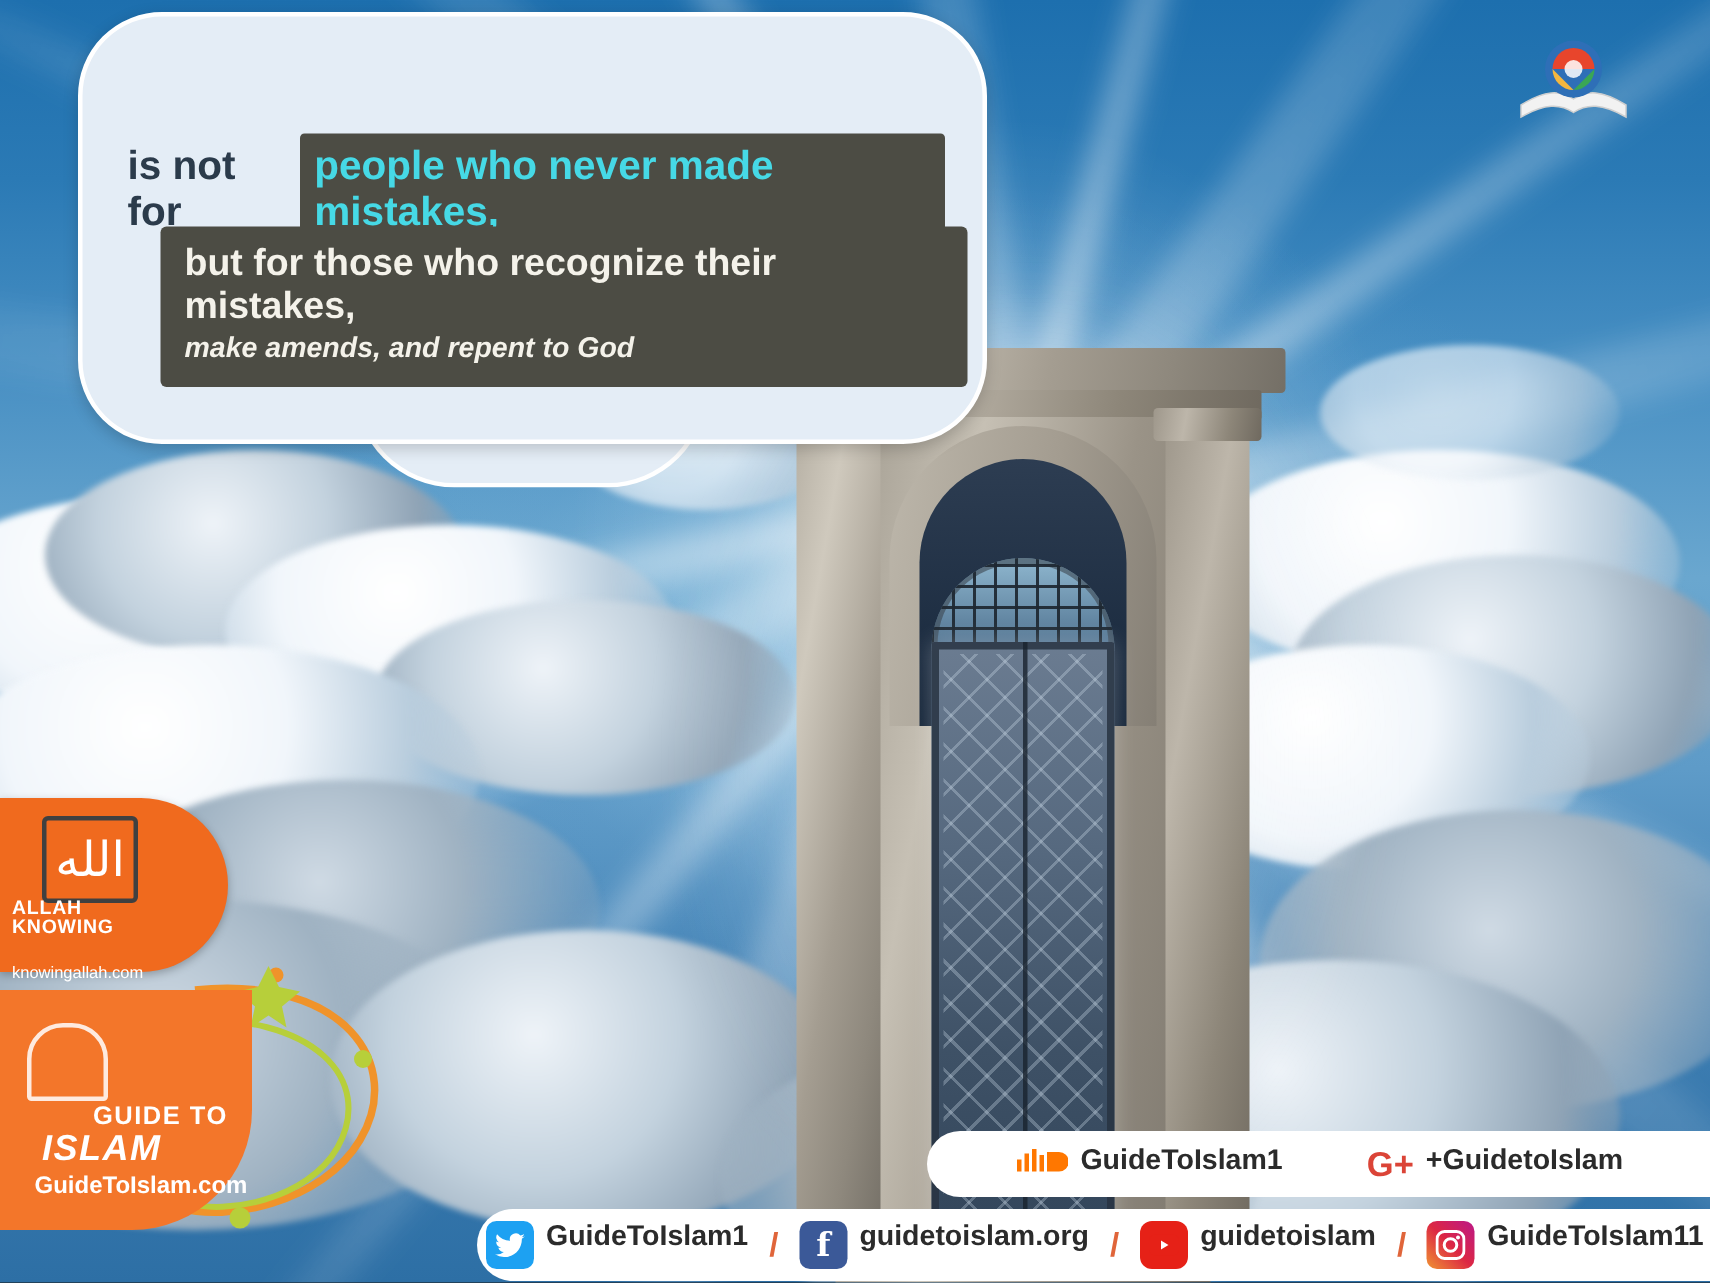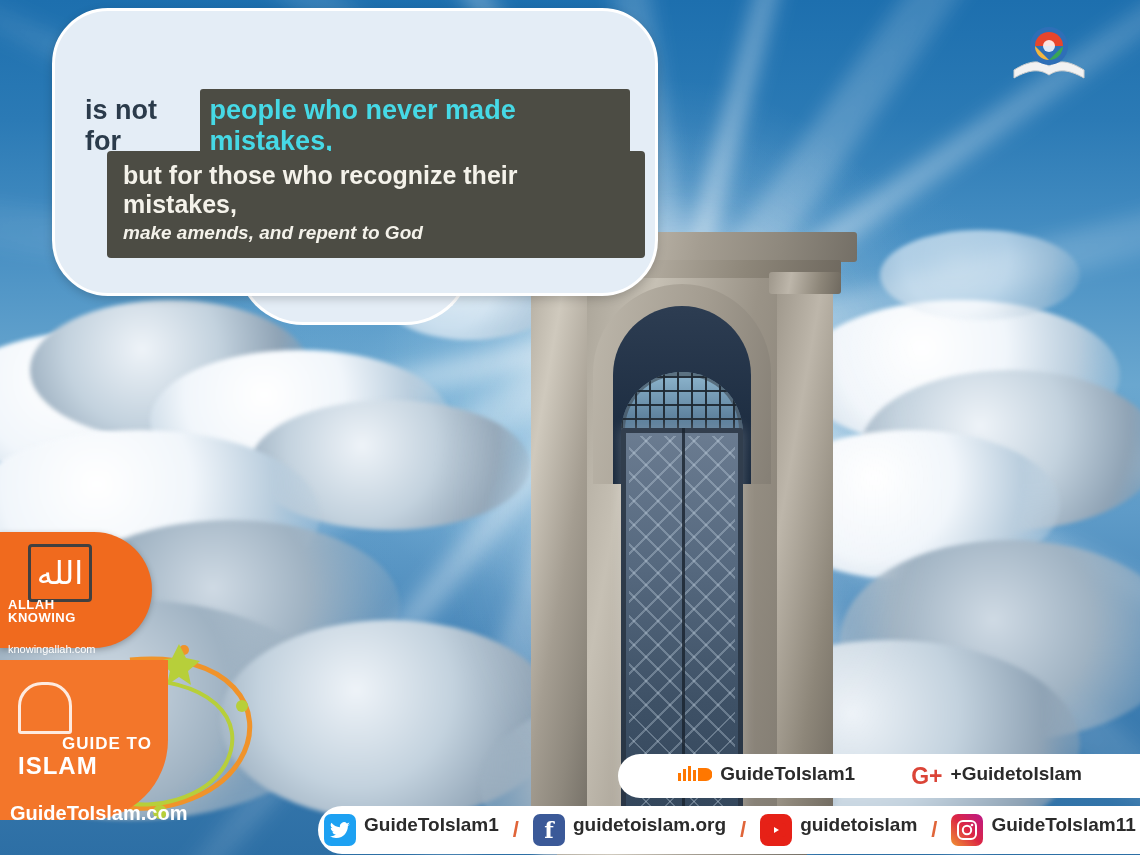--- a/index.html
+++ b/index.html
@@ -137,22 +137,22 @@
     color:#fff;font-size:32px;font-family:"DejaVu Sans",sans-serif;
   }
   .badge-orange .t1{position:absolute;left:8px;top:66px;width:100px;color:#fff;font-size:13px;font-weight:bold;line-height:13px;letter-spacing:.5px;}
   .badge-orange .t2{position:absolute;left:8px;top:96px;width:130px;color:#fff;font-size:11px;margin-top:15px;}
   .badge-orange2{
     position:absolute;left:0;top:660px;width:168px;height:160px;
     background:#f3762a;border-radius:0 0 80px 0;
   }
   .badge-orange2 .mosque{position:absolute;left:18px;top:22px;width:48px;height:46px;border:3px solid rgba(255,255,255,.85);border-radius:24px 24px 3px 3px;}
   .badge-orange2 .g1{position:absolute;left:18px;top:74px;color:#fff;font-size:17px;font-weight:bold;letter-spacing:1px;margin-left:44px;}
-  .badge-orange2 .g2{position:absolute;left:18px;top:92px;color:#fff;font-size:24px;font-weight:bold;letter-spacing:1px;}
-  .badge-orange2 .g3{position:absolute;left:10px;top:122px;color:#fff;font-size:20px;font-weight:bold;margin-top:20px;}
+  .badge-orange2 .g2{position:absolute;left:28px;top:92px;color:#fff;font-size:24px;font-weight:bold;letter-spacing:1px;font-style:italic;}
+  .badge-orange2 .g3{position:absolute;left:23px;top:122px;color:#fff;font-size:16px;font-weight:bold;}
   .swirl{position:absolute;left:120px;top:640px;width:160px;height:190px;}
   
   .bar-top{
     position:absolute;left:618px;top:754px;width:522px;height:44px;
     background:#ffffff;border-radius:22px 0 0 22px;display:flex;align-items:center;
   }
   .bar-bottom{
     position:absolute;left:318px;top:806px;width:822px;height:48px;
     background:#ffffff;border-radius:24px 0 0 24px;display:flex;align-items:center;
   }

